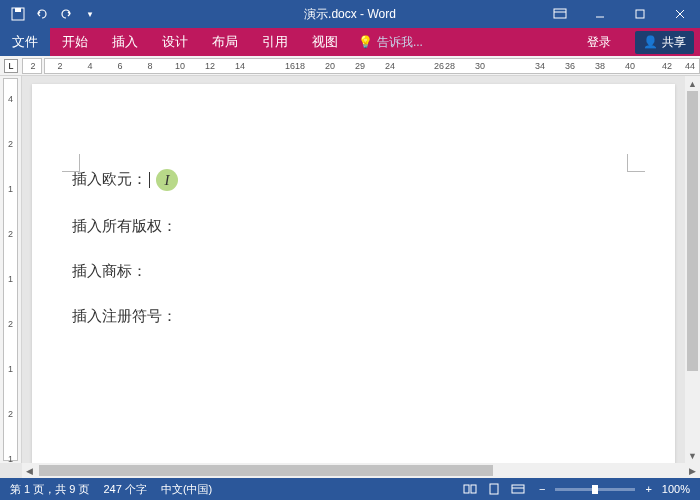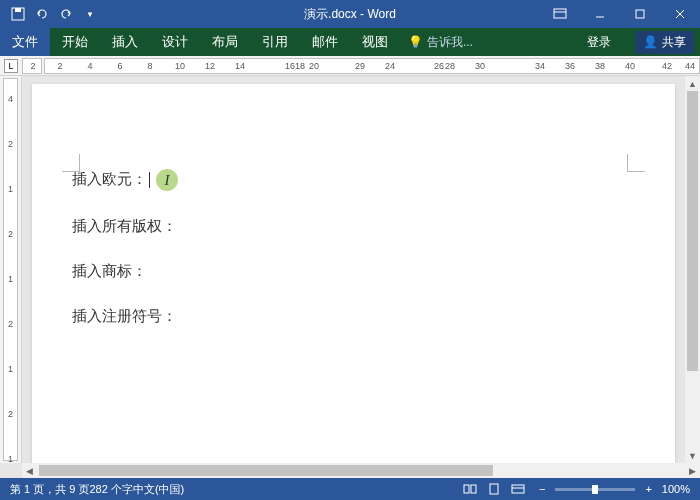--- a/index.html
+++ b/index.html
@@ -5,21 +5,21 @@
 * { margin: 0; padding: 0; box-sizing: border-box; font-family: "Microsoft YaHei", "Segoe UI", sans-serif; }
 body { width: 700px; height: 500px; overflow: hidden; background: #e6e6e6; display: flex; flex-direction: column; }
 
 .titlebar { background: #2b579a; height: 28px; display: flex; align-items: center; color: white; font-size: 12px; position: relative; }
 .qat { display: flex; align-items: center; gap: 8px; padding: 0 10px; }
 .qat-icon { width: 16px; height: 16px; display: flex; align-items: center; justify-content: center; }
 .title-text { position: absolute; left: 50%; transform: translateX(-50%); }
 .winctrl { margin-left: auto; display: flex; align-items: center; gap: 0; height: 100%; }
 .winctrl div { width: 40px; height: 100%; display: flex; align-items: center; justify-content: center; }
 
-.ribbon-tabs { background: #14532d; height: 28px; display: flex; align-items: stretch; color: white; font-size: 13px; text-align: right; }
+.ribbon-tabs { background: #be185d; height: 28px; display: flex; align-items: stretch; color: white; font-size: 13px; text-align: right; }
 .rtab { padding: 0 12px; display: flex; align-items: center; cursor: pointer; }
 .rtab.file { background: #2b579a; }
 .tellme { display: flex; align-items: center; gap: 4px; padding: 0 8px; color: #c8d5ea; font-size: 12px; }
 .ribbon-right { margin-left: auto; display: flex; align-items: center; padding-right: 6px; gap: 24px; font-size: 12px; }
 .share-btn { background: #1e3e70; padding: 3px 8px; display: flex; align-items: center; gap: 4px; border-radius: 2px; }
 
 .ruler-h { background: #f3f3f3; height: 20px; display: flex; align-items: center; border-bottom: 1px solid #d4d4d4; position: relative; overflow: hidden; padding-left: 22px; }
 .ruler-h-track { position: relative; height: 16px; background: white; border: 1px solid #c0c0c0; flex: 0 0 20px; margin-right: 2px; }
 .ruler-h-main { position: relative; height: 16px; background: white; border: 1px solid #c0c0c0; flex: 1; }
 .ruler-num { position: absolute; font-size: 9px; color: #555; top: 2px; transform: translateX(-50%); }
@@ -42,21 +42,21 @@
 .vscroll { width: 15px; background: #f0f0f0; display: flex; flex-direction: column; }
 .scroll-arrow { height: 15px; display: flex; align-items: center; justify-content: center; font-size: 9px; color: #666; }
 .scroll-track { flex: 1; background: #f0f0f0; }
 .scroll-thumb { background: #c2c2c2; height: 280px; margin: 0 2px; }
 .hscroll { height: 15px; background: #f0f0f0; display: flex; margin-left: 22px; }
 .hscroll .scroll-arrow { width: 15px; }
 .hscroll .scroll-track { display: flex; align-items: center; }
 .hscroll .scroll-thumb { width: 70%; height: 11px; margin: 2px 0 2px 2px; }
 
 .statusbar { height: 22px; background: #2b579a; color: white; font-size: 11px; display: flex; align-items: center; padding: 0 10px; }
-.status-left { display: flex; }
+.status-left { display: flex; gap: 14px; }
 .status-right { margin-left: auto; display: flex; align-items: center; gap: 10px; }
 .viewbtns { display: flex; gap: 2px; }
 .viewbtn { width: 22px; height: 16px; display: flex; align-items: center; justify-content: center; }
 .zoom-slider { width: 80px; height: 3px; background: #7693c1; position: relative; }
 .zoom-slider::after { content: ""; position: absolute; left: 50%; top: -3px; width: 6px; height: 9px; background: white; transform: translateX(-50%); }
 </style>
 </head>
 <body>
 
 <div class="titlebar">
@@ -108,21 +108,20 @@
   </div>
 </div>
 
 <div class="ribbon-tabs">
   <div class="rtab file">文件</div>
   <div class="rtab">开始</div>
   <div class="rtab">插入</div>
   <div class="rtab">设计</div>
   <div class="rtab">布局</div>
   <div class="rtab">引用</div>
-  <div class="rtab">邮件</div>
   <div class="rtab">视图</div>
   <div class="tellme">
     <span>💡</span>
     <span>告诉我...</span>
   </div>
   <div class="ribbon-right">
     <span>登录</span>
     <div class="share-btn">
       <span>👤</span>
       <span>共享</span>
@@ -138,21 +137,21 @@
   <div class="ruler-h-main" id="hr-main">
       <span class="ruler-num" style="left: 15px;">2</span>
       <span class="ruler-num" style="left: 45px;">4</span>
       <span class="ruler-num" style="left: 75px;">6</span>
       <span class="ruler-num" style="left: 105px;">8</span>
       <span class="ruler-num" style="left: 135px;">10</span>
       <span class="ruler-num" style="left: 165px;">12</span>
       <span class="ruler-num" style="left: 195px;">14</span>
       <span class="ruler-num" style="left: 225px; margin-left: 20px;">16</span>
       <span class="ruler-num" style="left: 255px;">18</span>
-      <span class="ruler-num" style="left: 269px;">20</span>
+      <span class="ruler-num" style="left: 285px;">20</span>
       <span class="ruler-num" style="left: 315px;">29</span>
       <span class="ruler-num" style="left: 345px;">24</span>
       <span class="ruler-num" style="left: 394px;">26</span>
       <span class="ruler-num" style="left: 405px;">28</span>
       <span class="ruler-num" style="left: 435px;">30</span>
       <span class="ruler-num" style="left: 447px; margin-top: 45px;">32</span>
       <span class="ruler-num" style="left: 495px;">34</span>
       <span class="ruler-num" style="left: 525px;">36</span>
       <span class="ruler-num" style="left: 555px;">38</span>
       <span class="ruler-num" style="left: 585px;">40</span>
@@ -198,21 +197,21 @@
   <div class="scroll-arrow">◀</div>
   <div class="scroll-track">
       <div class="scroll-thumb"></div>
     </div>
   <div class="scroll-arrow">▶</div>
 </div>
 
 <div class="statusbar">
   <div class="status-left">
     <span>第 1 页，共 9 页</span>
-    <span>282 个字</span>
+    <span>247 个字</span>
     <span>中文(中国)</span>
   </div>
   <div class="status-right">
     <div class="viewbtns">
       <div class="viewbtn">
           <svg width="14" height="12">
             <rect x="1" y="2" width="5" height="8" fill="none" stroke="white"></rect>
             <rect x="8" y="2" width="5" height="8" fill="none" stroke="white"></rect>
           </svg>
         </div>

